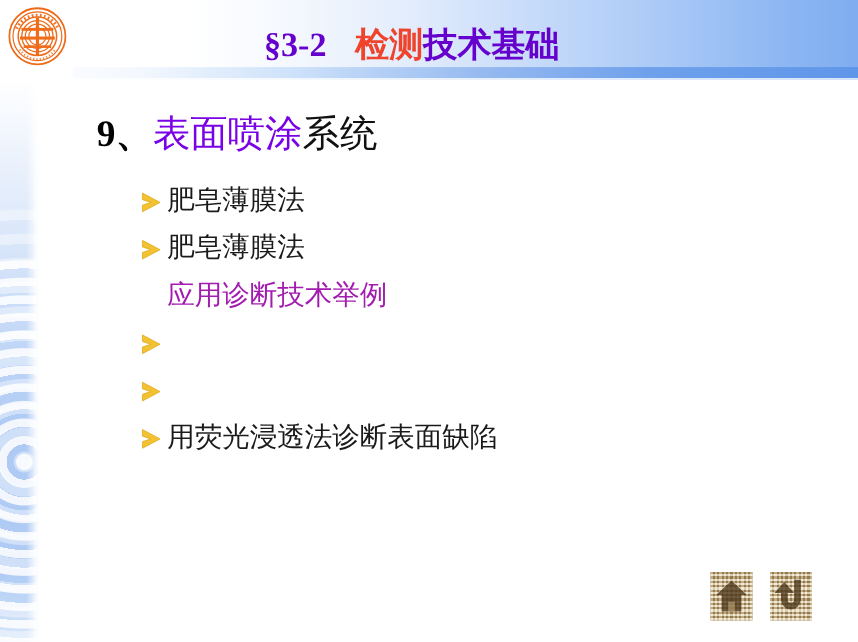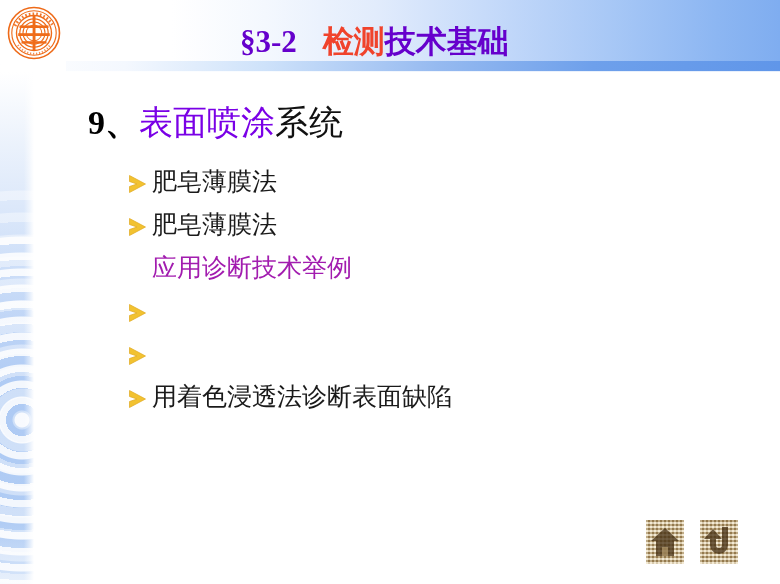--- a/index.html
+++ b/index.html
@@ -336,21 +336,21 @@
           </svg>
         </span>
       </div>
 
       <div class="b-row">
         <span class="b-arrow">
           <svg width="21" height="22" viewBox="0 0 21 22">
             <path d="M1.5 2.5 L17.5 11 L1.5 19.5 L1.5 13.5 L9 11 L1.5 8.5 Z" fill="#f2c230" stroke="#e0a81c" stroke-width="0.7"></path>
           </svg>
         </span>
-        <span class="b-text">用着色浸透法诊断表面缺陷</span>
+        <span class="b-text">用荧光浸透法诊断表面缺陷</span>
       </div>
 
     </div>
   </div>
 
   <div class="navbtn" id="nav-home">
     <svg width="32" height="36" viewBox="0 0 32 36">
       <path d="M16 4 L30 17 L25 17 L25 32 L7 32 L7 17 L2 17 Z" fill="#4a3518" opacity="0.78"></path>
       <rect x="13" y="23" width="6" height="9" fill="#c9ad7a" opacity="0.55"></rect>
     </svg>

